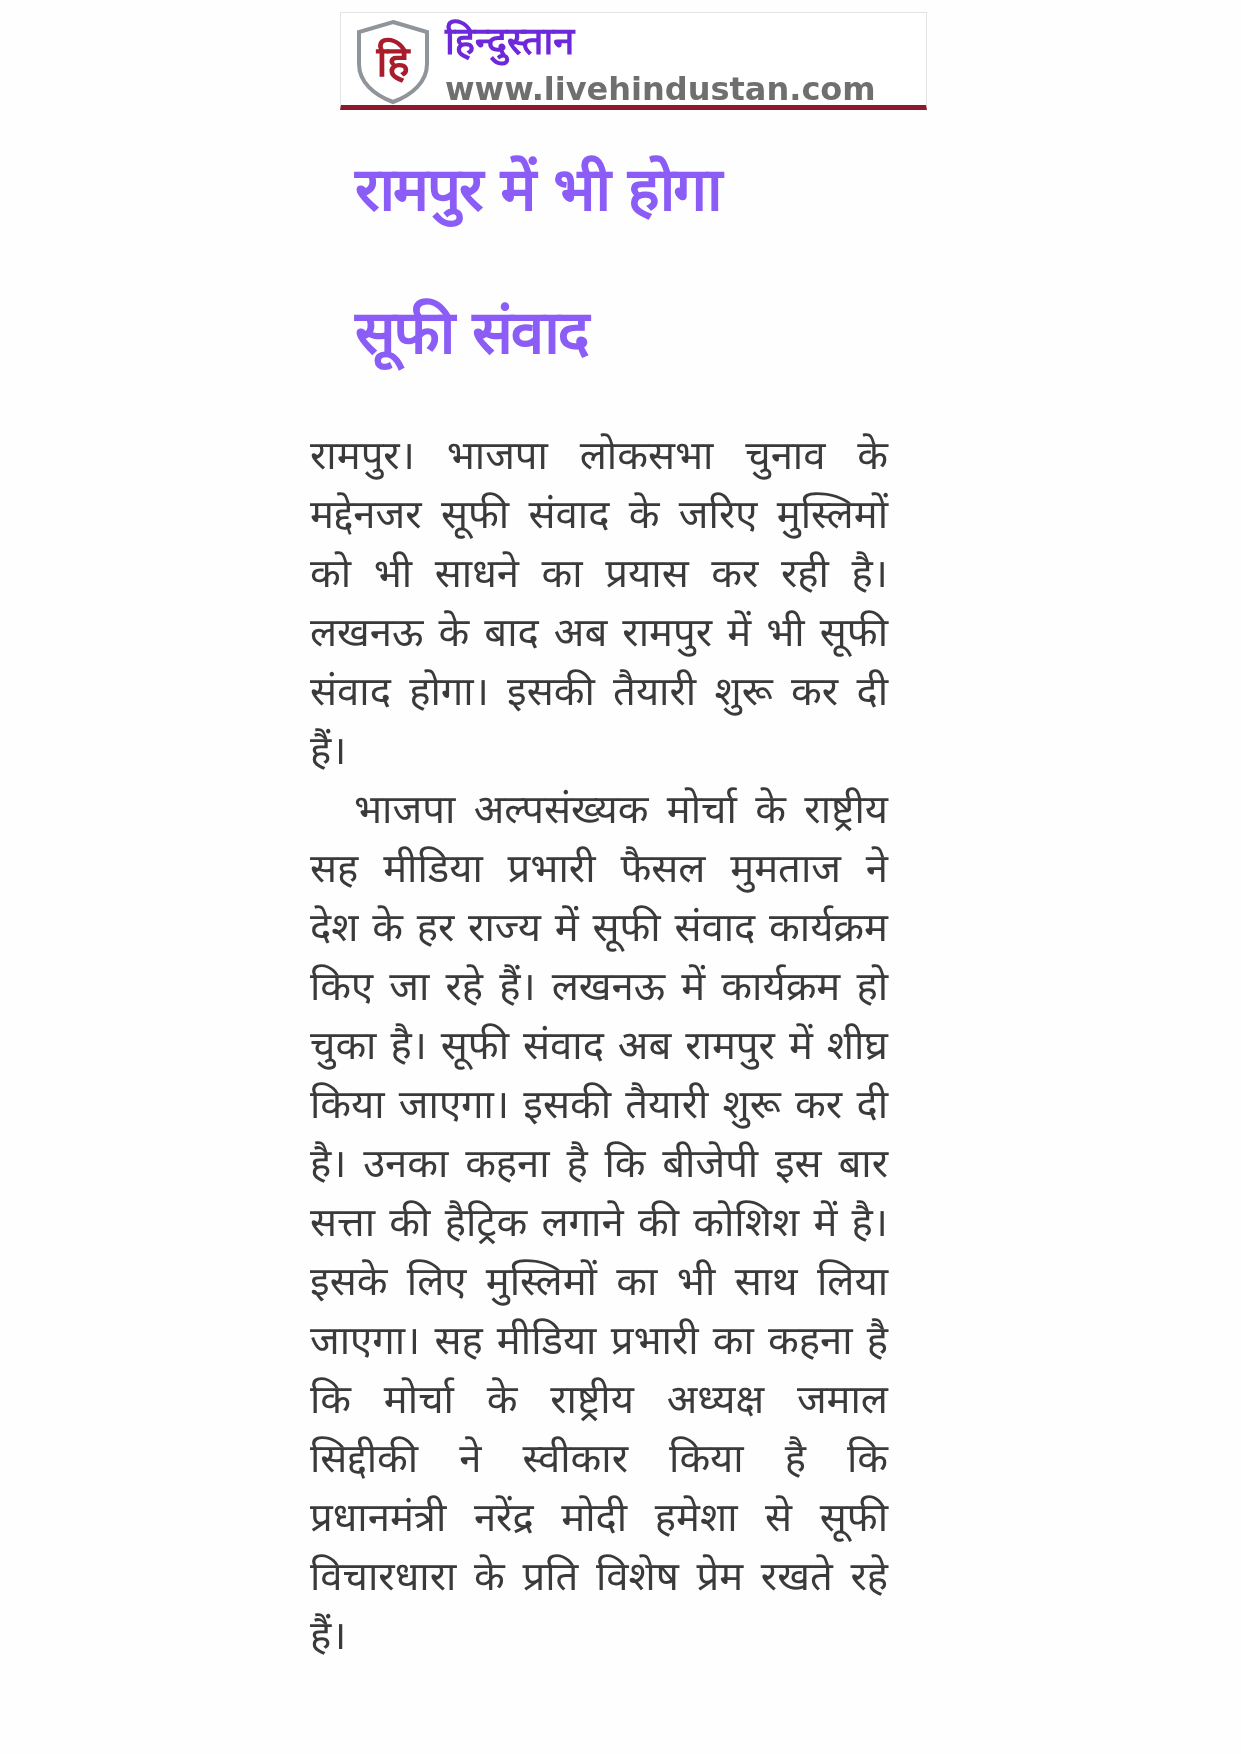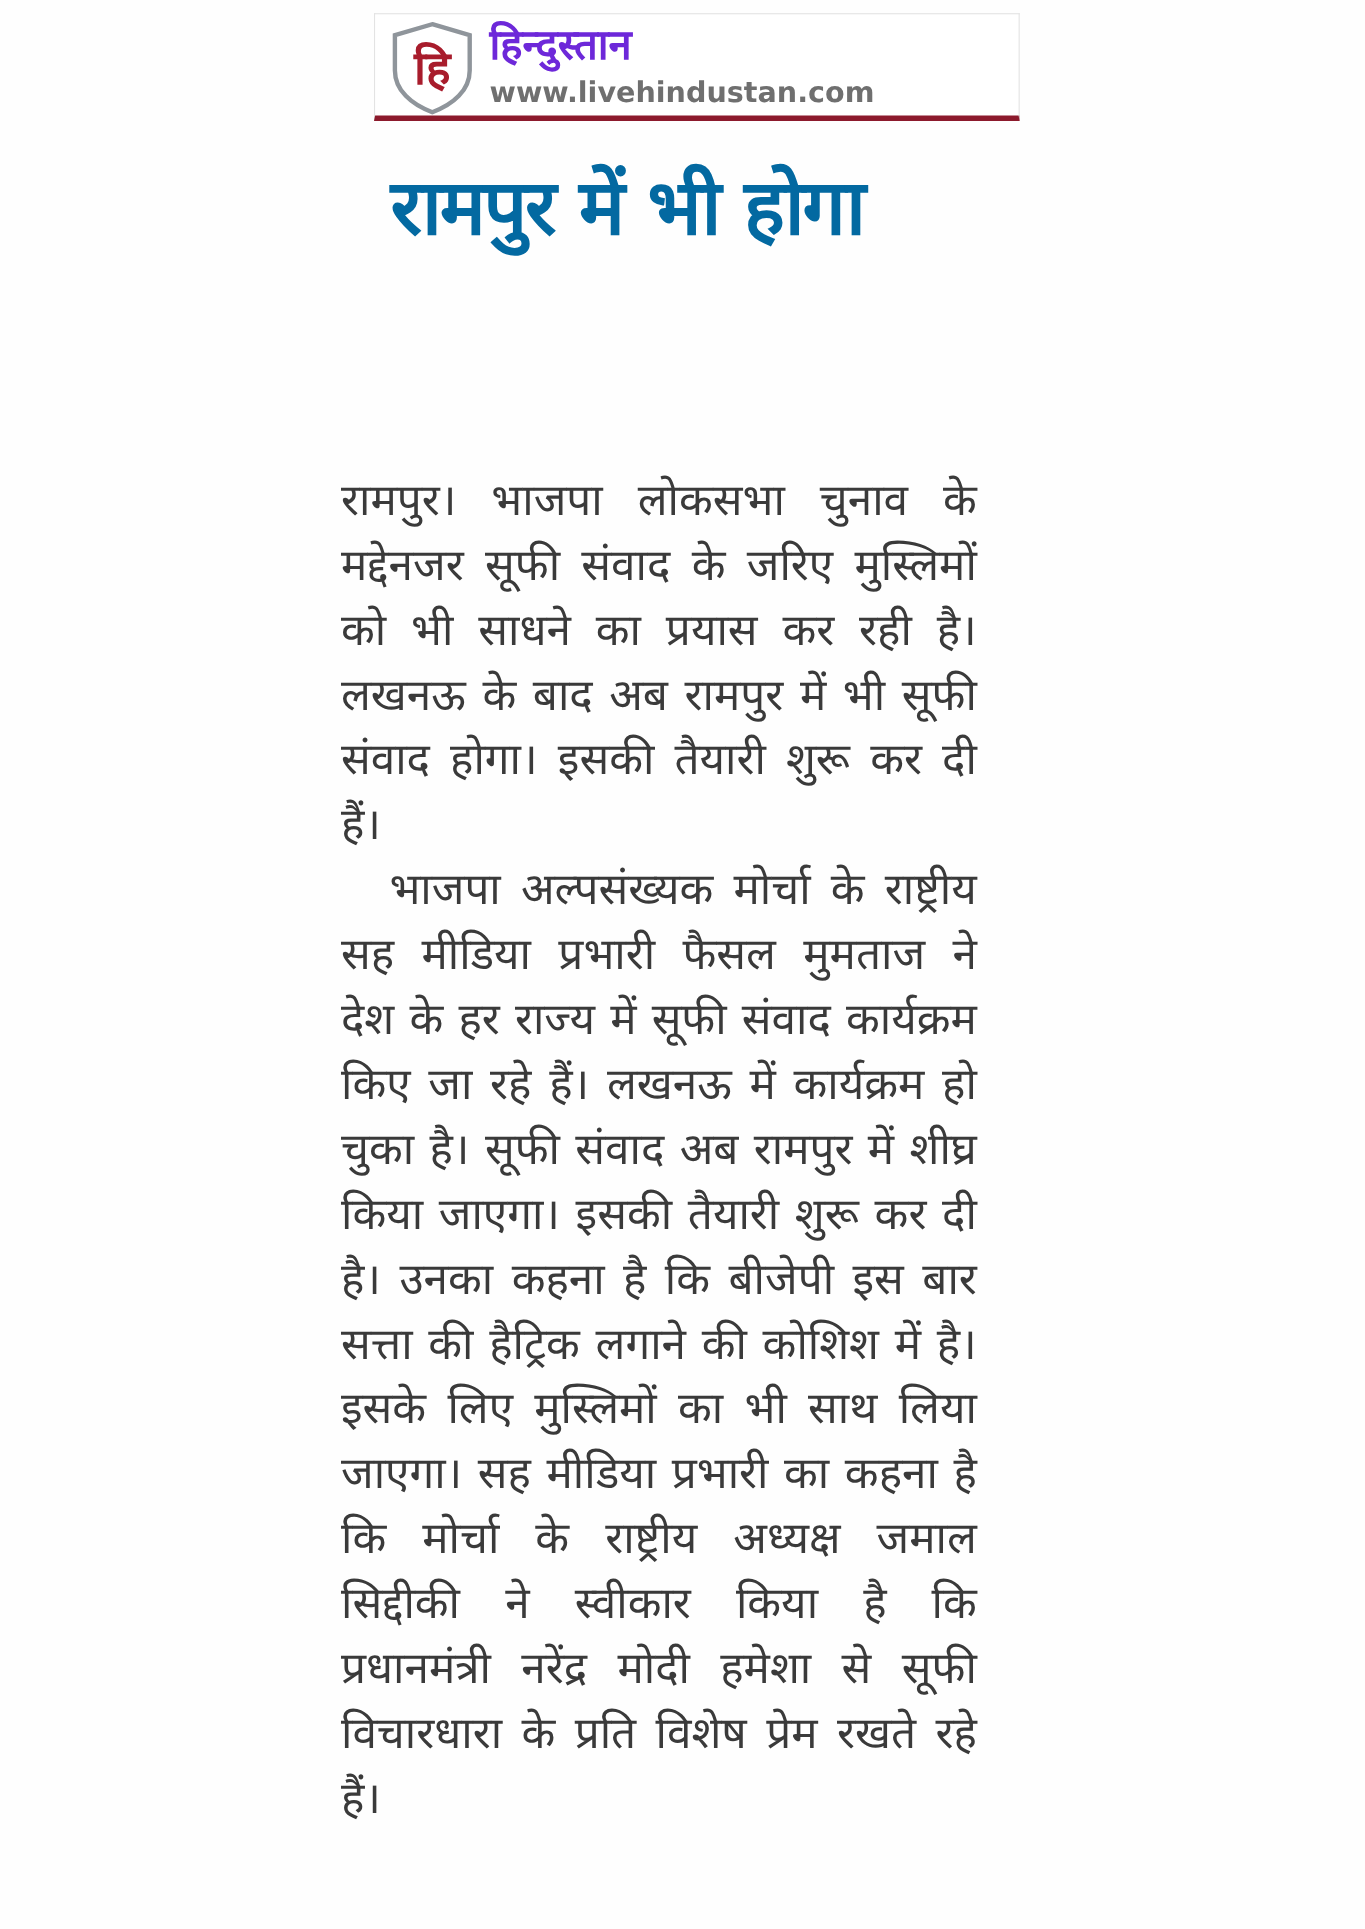--- a/index.html
+++ b/index.html
@@ -38,34 +38,34 @@
     font-weight: 700;
     color: #6d28d9;
     letter-spacing: 0px;
     white-space: nowrap;
     line-height: 1.1;
   }
   .brand-url {
     position: absolute;
     left: 104px;
     top: 57px;
-    font-size: 26px;
+    font-size: 32px;
     font-weight: 600;
     color: #6f6f6f;
     white-space: nowrap;
   }
   
   .headline {
     position: absolute;
     left: 355px;
     top: 118px;
     width: 600px;
-    color: #0369a1;
+    color: #8b5cf6;
     font-weight: 800;
-    font-size: 70px;
+    font-size: 60px;
     line-height: 143px;
     letter-spacing: -2px;
     white-space: nowrap;
   }
   
   .article-body {
     position: absolute;
     left: 310px;
     top: 426px;
     width: 578px;
@@ -88,20 +88,21 @@
         <path d="M40 3 L74 13 V45 C74 63 59 76 40 83 C21 76 6 63 6 45 V13 Z" fill="#ffffff" stroke="#8f959b" stroke-width="4"></path>
         <text x="40" y="57" text-anchor="middle" font-family="DejaVu Sans, sans-serif" font-size="42" font-weight="bold" fill="#a81c2c">हि</text>
       </svg>
     </div>
     <div class="brand-name">हिन्दुस्तान</div>
     <div class="brand-url">www.livehindustan.com</div>
   </div>
 
   <div class="headline">
     <div>रामपुर में भी होगा</div>
+    <div>सूफी संवाद</div>
   </div>
 
   <div class="article-body">
     <p>रामपुर। भाजपा लोकसभा चुनाव के मद्देनजर सूफी संवाद के जरिए मुस्लिमों को भी साधने का प्रयास कर रही है। लखनऊ के बाद अब रामपुर में भी सूफी संवाद होगा। इसकी तैयारी शुरू कर दी हैं।</p>
     <p>भाजपा अल्पसंख्यक मोर्चा के राष्ट्रीय सह मीडिया प्रभारी फैसल मुमताज ने देश के हर राज्य में सूफी संवाद कार्यक्रम किए जा रहे हैं। लखनऊ में कार्यक्रम हो चुका है। सूफी संवाद अब रामपुर में शीघ्र किया जाएगा। इसकी तैयारी शुरू कर दी है। उनका कहना है कि बीजेपी इस बार सत्ता की हैट्रिक लगाने की कोशिश में है। इसके लिए मुस्लिमों का भी साथ लिया जाएगा। सह मीडिया प्रभारी का कहना है कि मोर्चा के राष्ट्रीय अध्यक्ष जमाल सिद्दीकी ने स्वीकार किया है कि प्रधानमंत्री नरेंद्र मोदी हमेशा से सूफी विचारधारा के प्रति विशेष प्रेम रखते रहे हैं।</p>
   </div>
 
 </div>
 
 </body></html>

